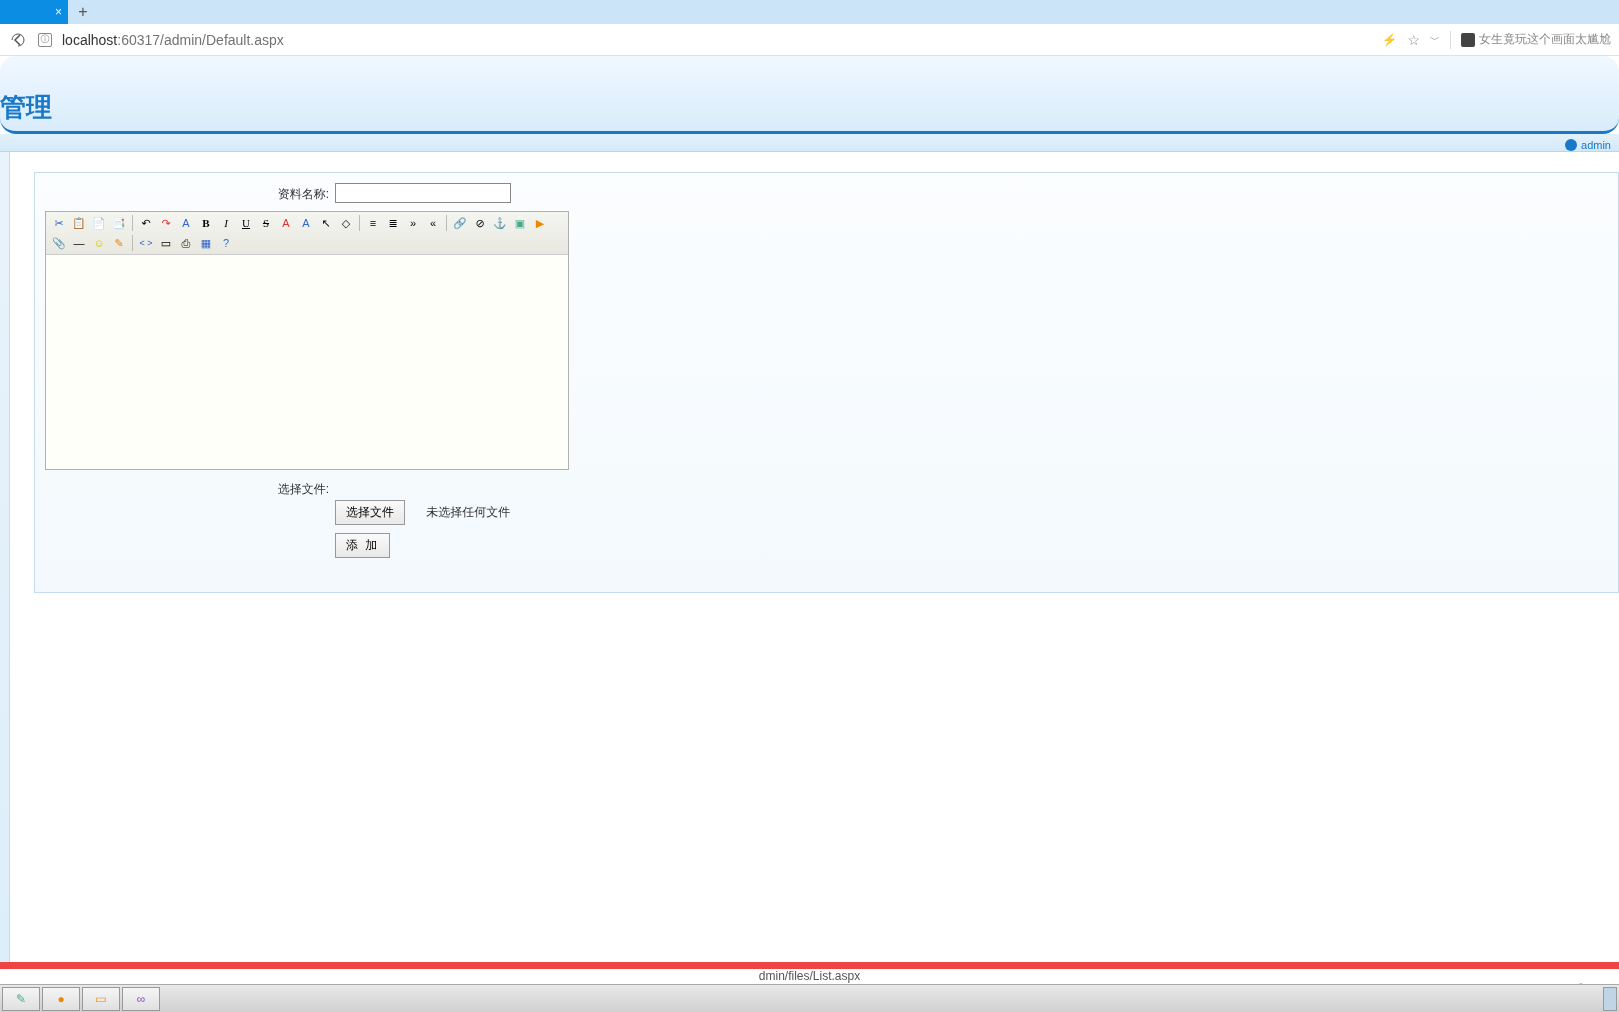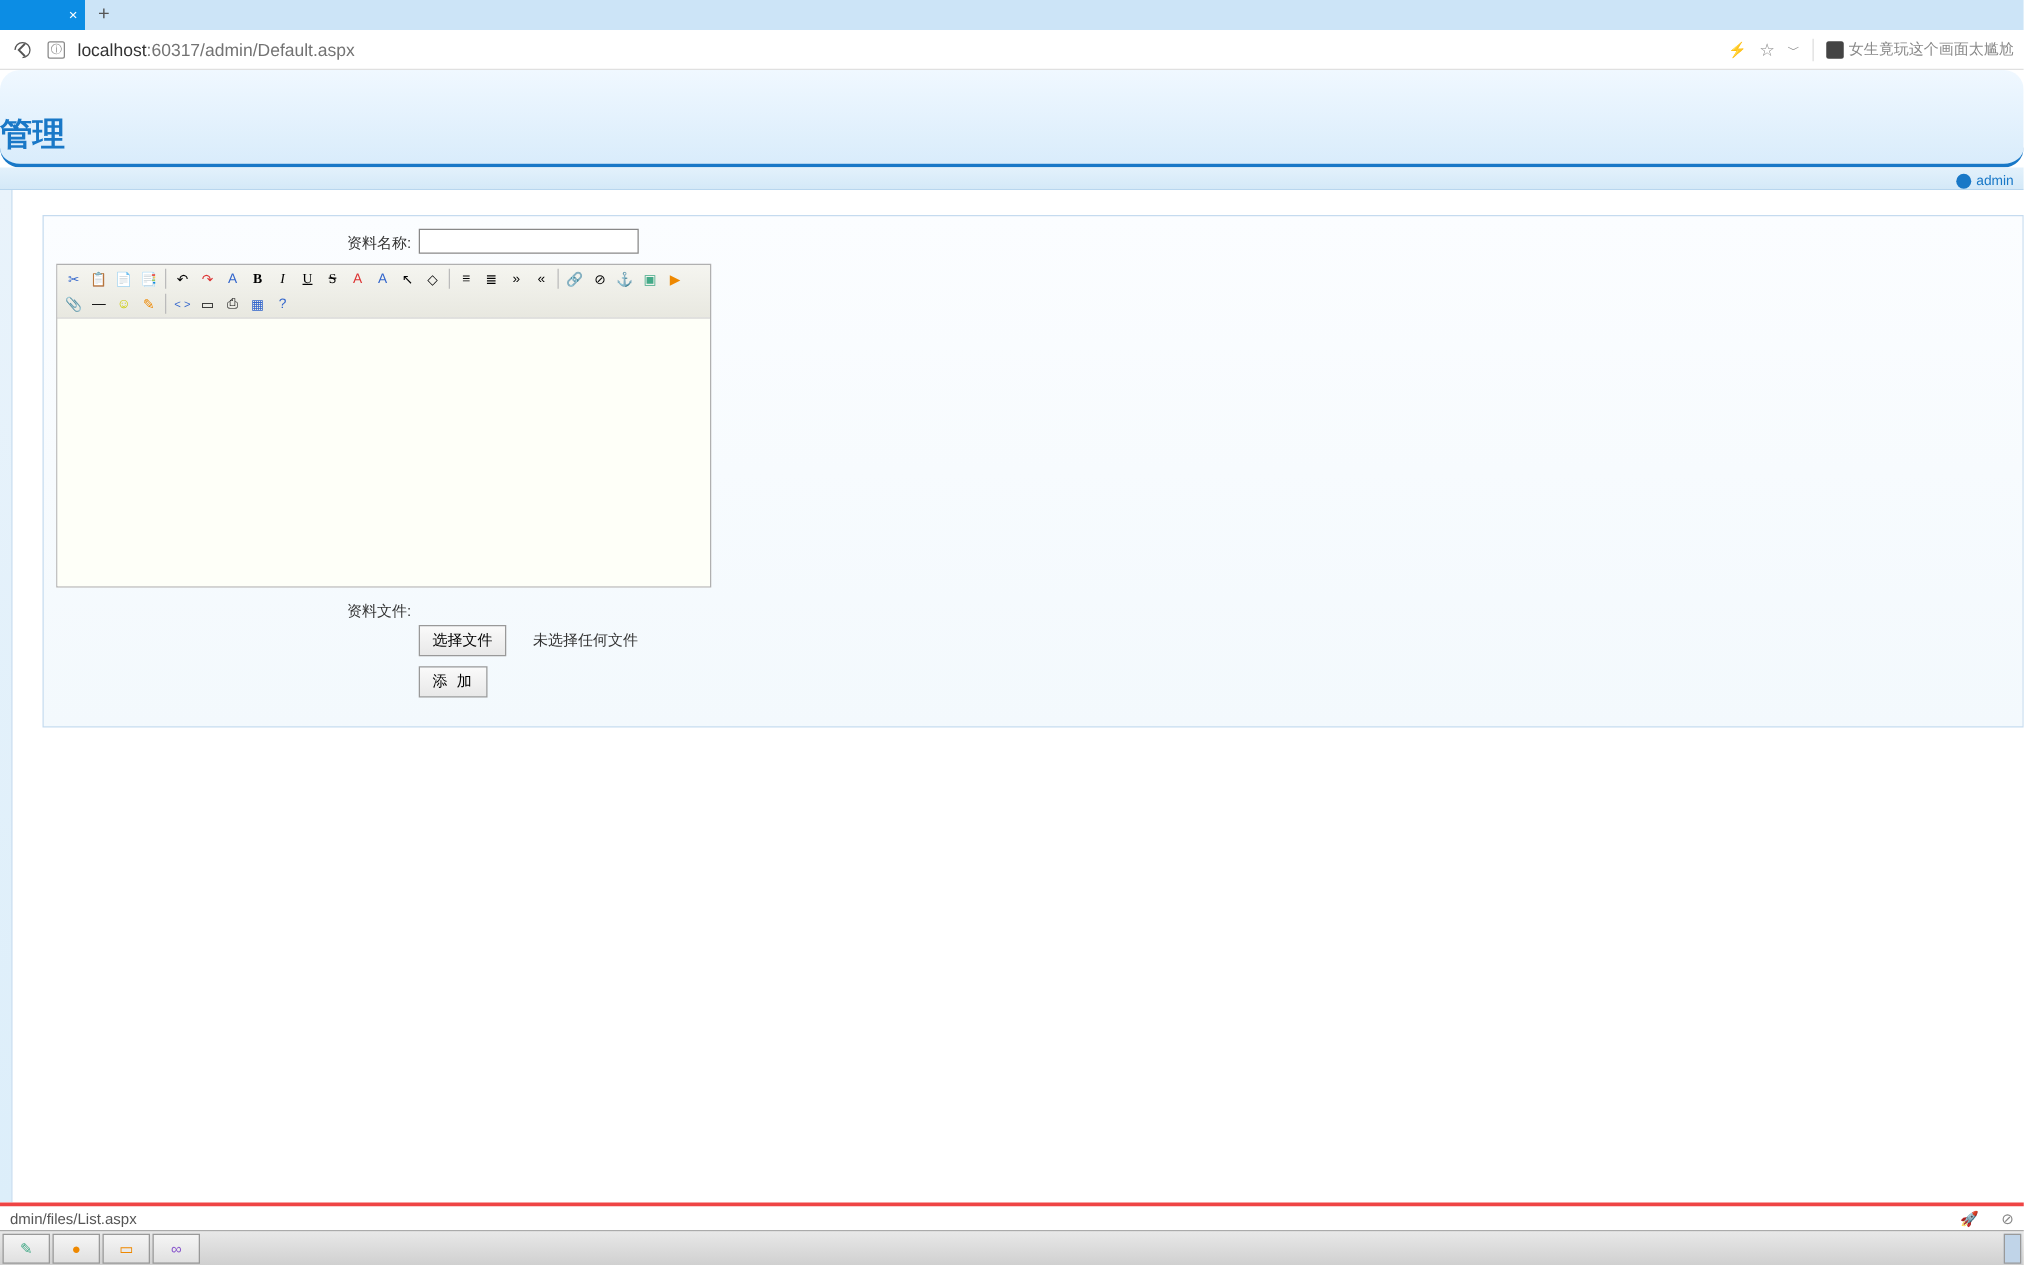--- a/index.html
+++ b/index.html
@@ -158,21 +158,21 @@
   position: absolute;
   top: 5px; left: 3px;
   width: 8px; height: 7px;
   background: #e0a860;
 }
 
 .form-area {
   border: 1px solid #c5dbef;
   background: linear-gradient(#fbfdff, #f3f9fd);
   margin-top: 10px;
-  padding: 10px 10px 15px 10px;
+  padding: 10px 10px 26px 10px;
 }
 .form-row {
   display: flex;
   align-items: flex-start;
   margin-bottom: 8px;
 }
 .form-label {
   width: 290px;
   text-align: right;
   padding-right: 6px;
@@ -246,26 +246,27 @@
   text-align: right;
 }
 
 .status-bar {
   position: absolute;
   bottom: 28px;
   left: 0;
   height: 22px;
   width: 100%;
   background: #fff;
-  border-top: 3px solid #ef4444;
+  border-top: 7px solid #ef4444;
   display: flex;
   align-items: center;
   padding: 0 8px;
   font-size: 12px;
   color: #555;
+  flex-direction: column;
 }
 .status-right { margin-left: auto; display: flex; gap: 18px; color: #888; }
 
 .taskbar {
   position: absolute;
   bottom: 0; left: 0;
   height: 28px; width: 100%;
   background: linear-gradient(#e8e8e8, #d0d0d0);
   border-top: 1px solid #aaa;
   display: flex;
@@ -385,21 +386,21 @@
             <span class="tb-btn">▭</span>
             <span class="tb-btn">⎙</span>
             <span class="tb-btn clr-blue">▦</span>
             <span class="tb-btn clr-blue">?</span>
           </div>
           <div class="editor-body"></div>
         </div>
       </div>
 
       <div class="form-row">
-        <div class="form-label">资料文件:</div>
+        <div class="form-label">选择文件:</div>
         <div>
           <button class="file-btn">选择文件</button>
           <span class="file-status">未选择任何文件</span>
         </div>
       </div>
 
       <div class="form-row">
         <div class="form-label"></div>
         <button class="submit-btn">添 加</button>
       </div>

